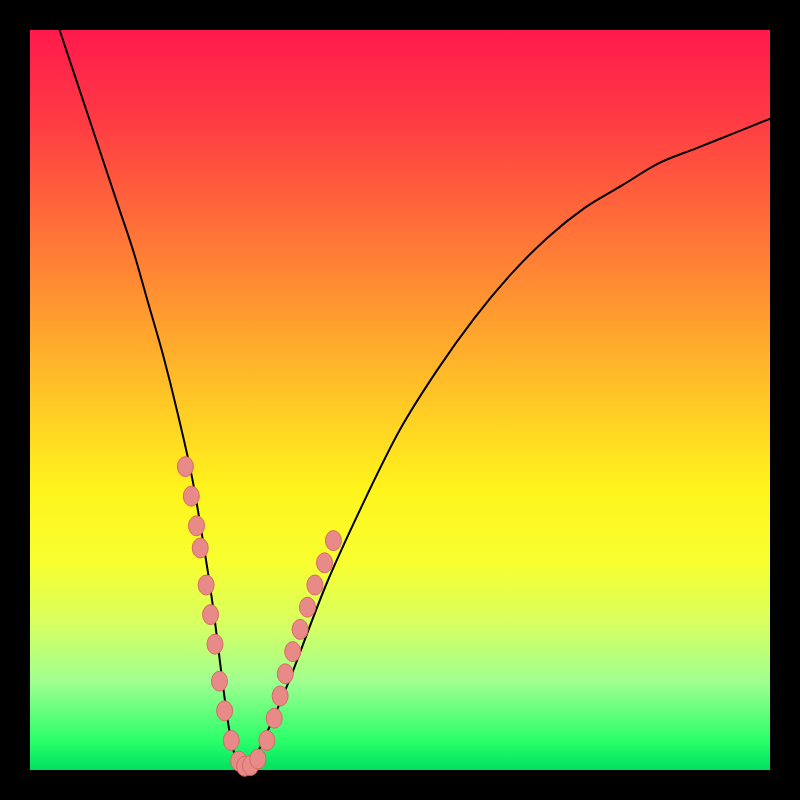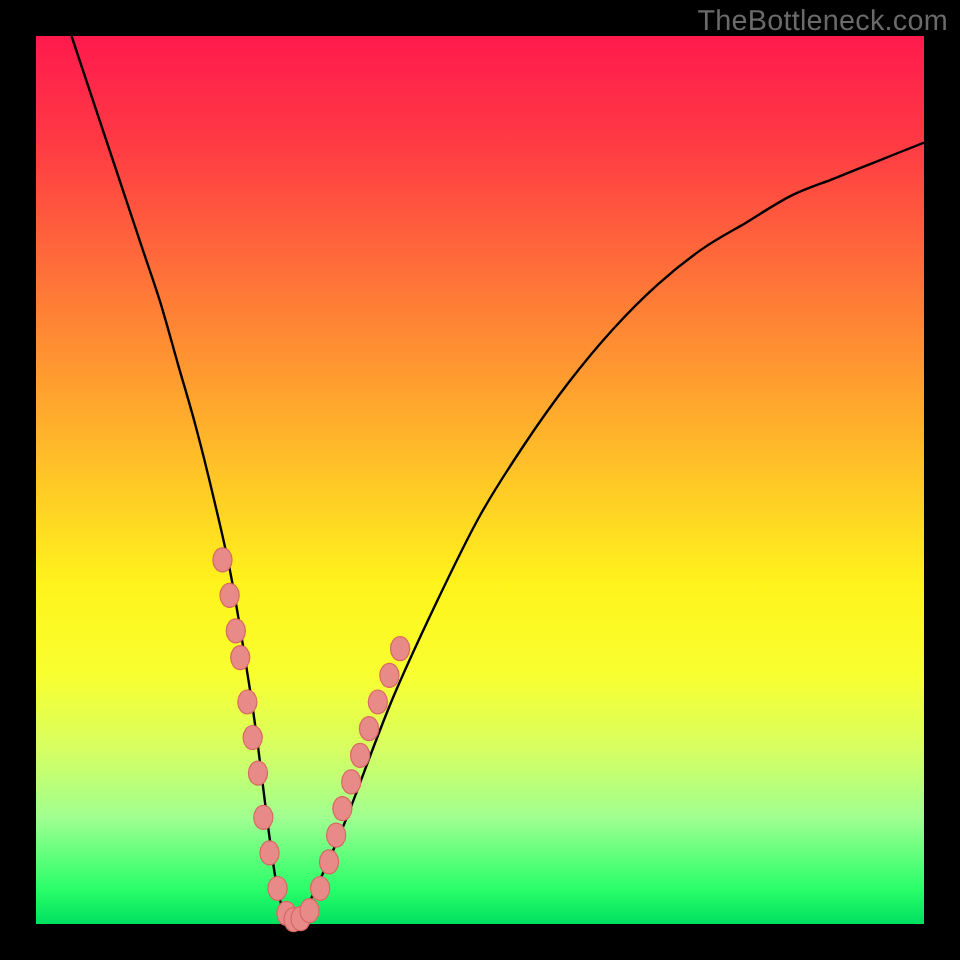--- a/index.html
+++ b/index.html
@@ -84,14 +84,13 @@
           <ellipse cx="255.29999999999998" cy="643.8" rx="8" ry="10" class="bead"></ellipse>
           <ellipse cx="262.7" cy="621.6" rx="8" ry="10" class="bead"></ellipse>
           <ellipse cx="270.09999999999997" cy="599.4" rx="8" ry="10" class="bead"></ellipse>
           <ellipse cx="277.5" cy="577.2" rx="8" ry="10" class="bead"></ellipse>
           <ellipse cx="284.90000000000003" cy="555" rx="8" ry="10" class="bead"></ellipse>
           <ellipse cx="294.52" cy="532.8" rx="8" ry="10" class="bead"></ellipse>
           <ellipse cx="303.4" cy="510.6" rx="8" ry="10" class="bead"></ellipse>
         </g>
     </svg>
   </div>
-  <div class="watermark">TheBottleneck.com</div>
 </div>
 
 </body></html>

